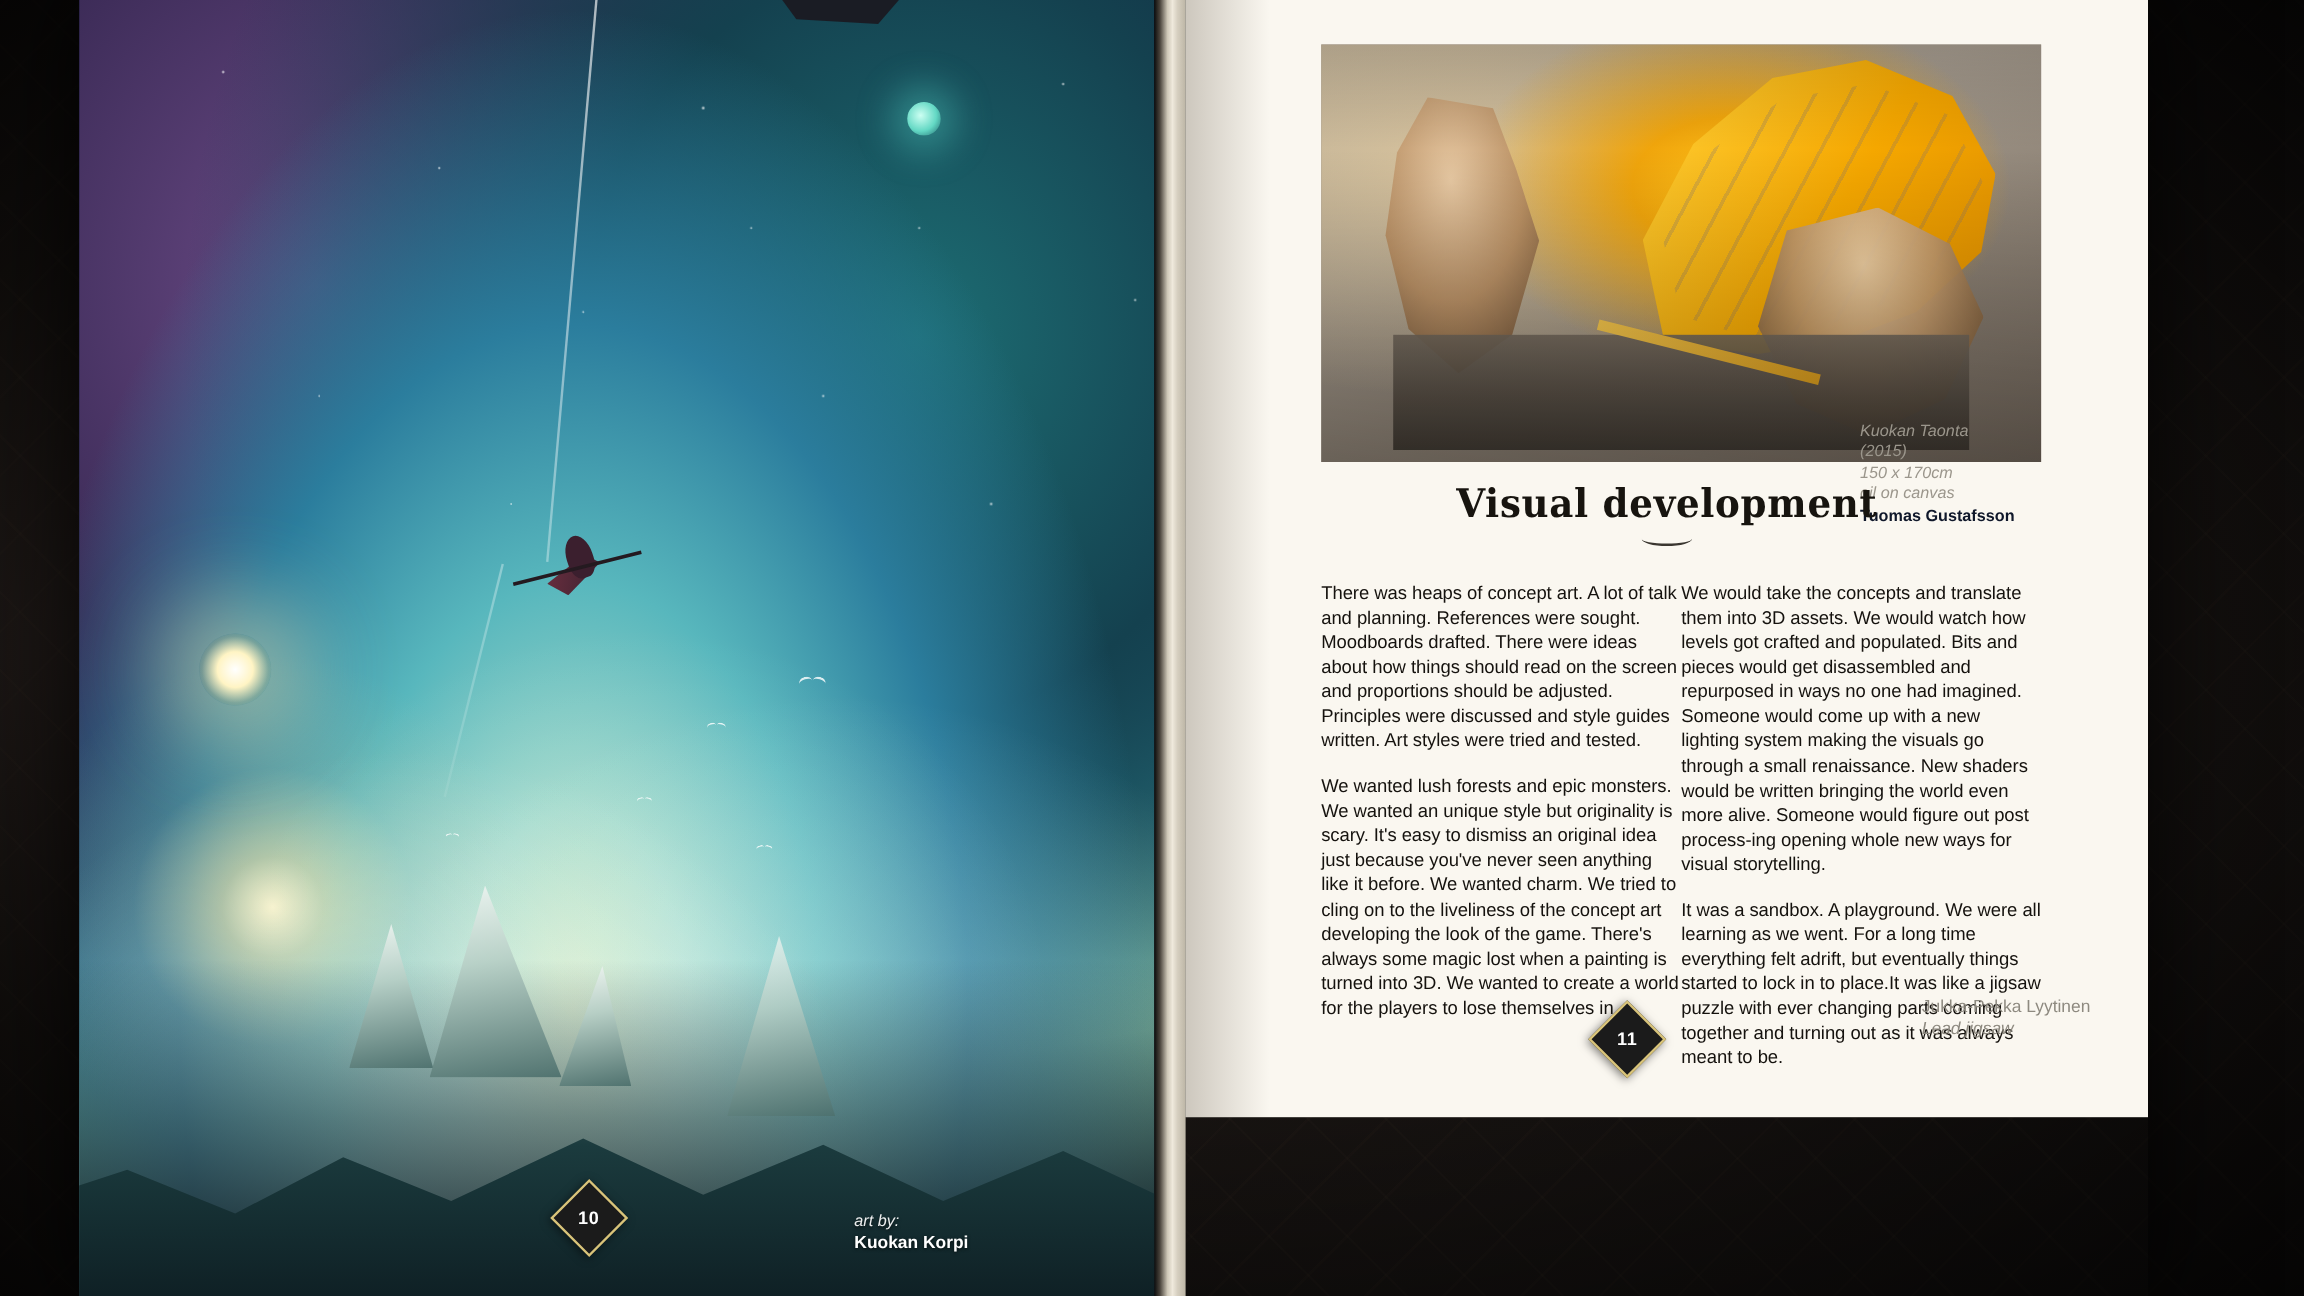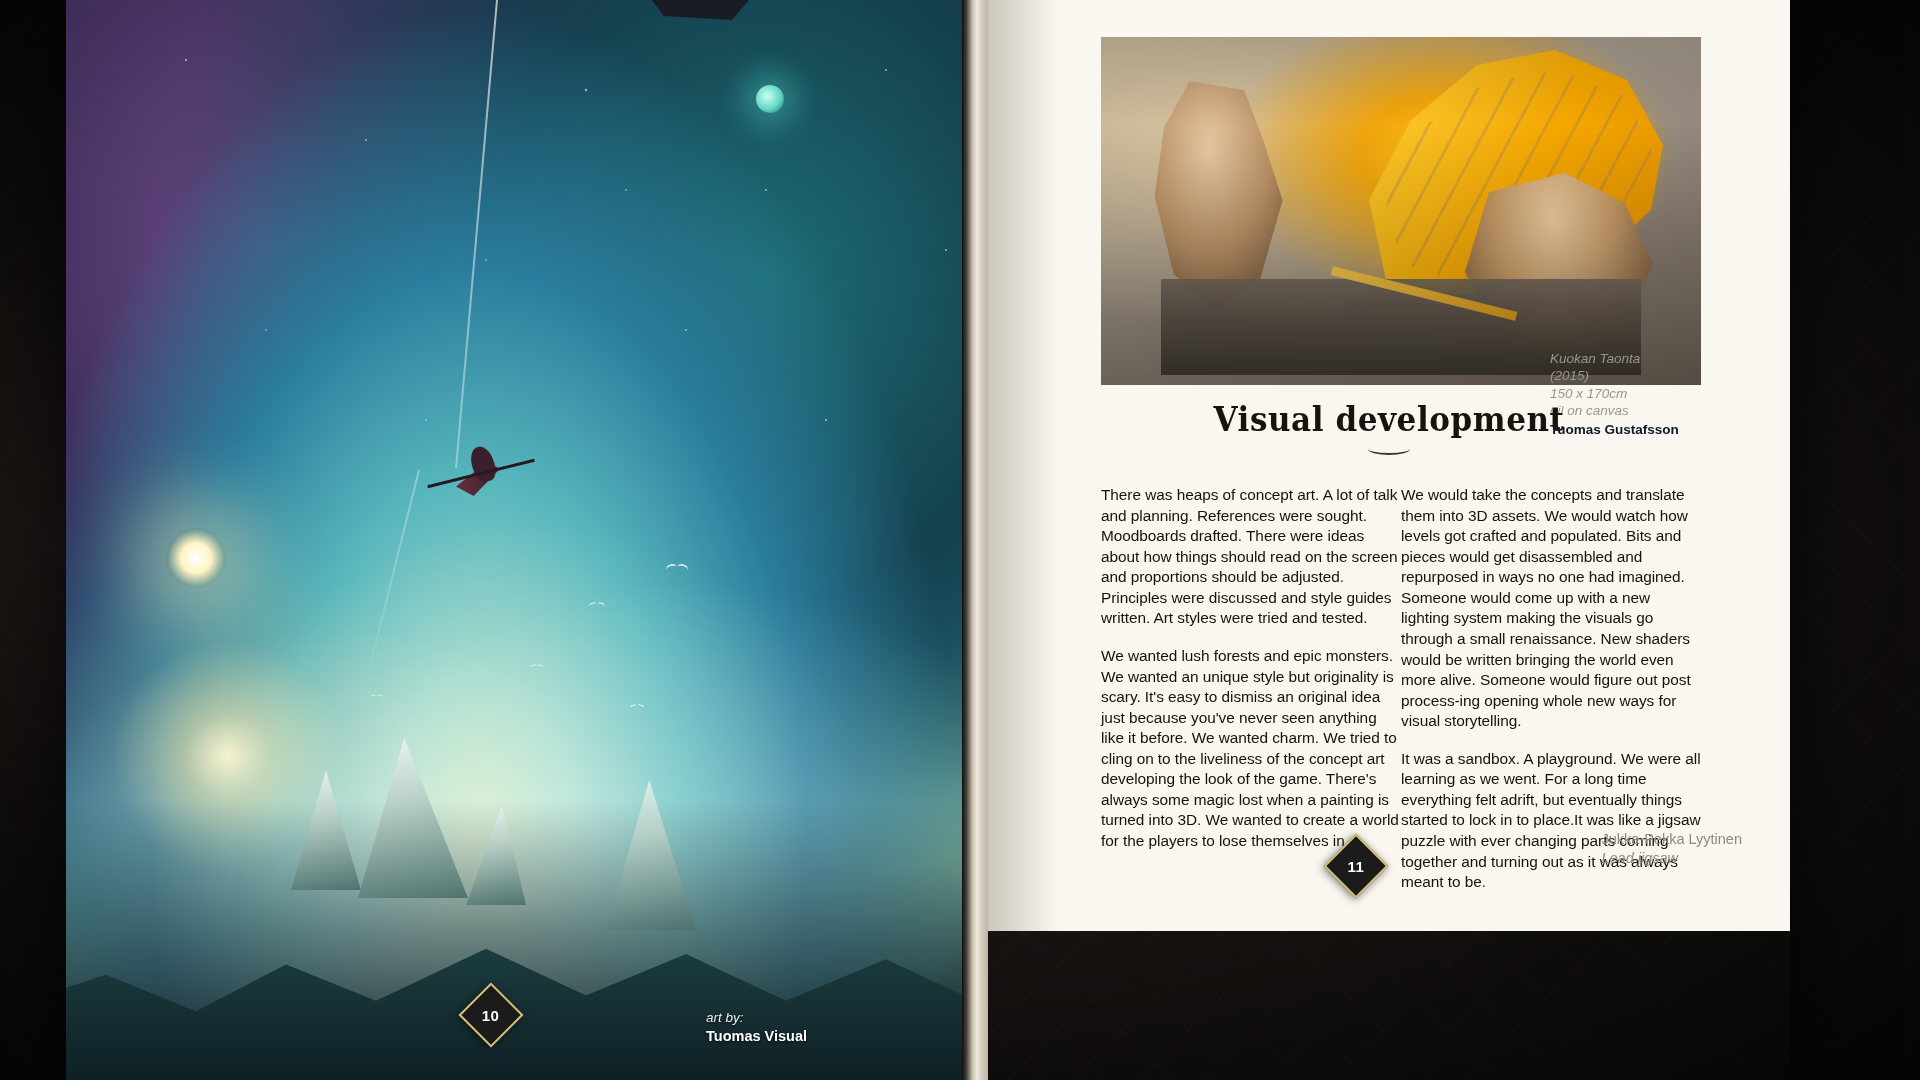--- a/index.html
+++ b/index.html
@@ -460,21 +460,21 @@
         <div class="bar"></div>
       </div>
       <div class="bird b1"></div>
       <div class="bird b2"></div>
       <div class="bird b3"></div>
       <div class="bird b4"></div>
       <div class="bird b5"></div>
 
       <div class="art-credit">
         <span class="lbl">art by:</span>
-        <span class="nm">Tuomas Visual</span>
+        <span class="nm">Kuokan Korpi</span>
       </div>
 
       <div class="folio folio-left">
         <span>10</span>
       </div>
     </div>
 
     <div class="gutter"></div>
 
     <div class="page-right">

